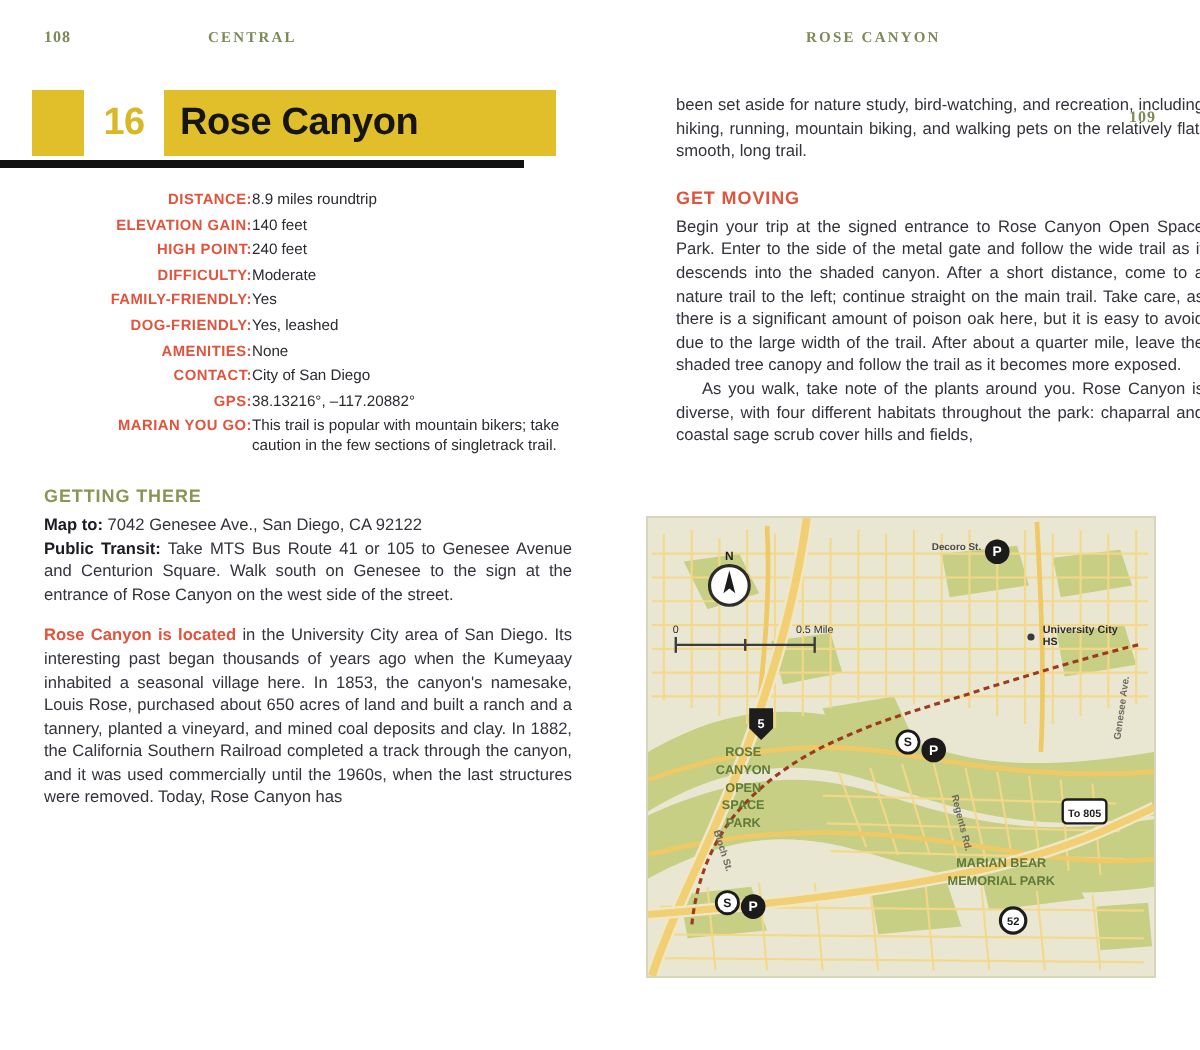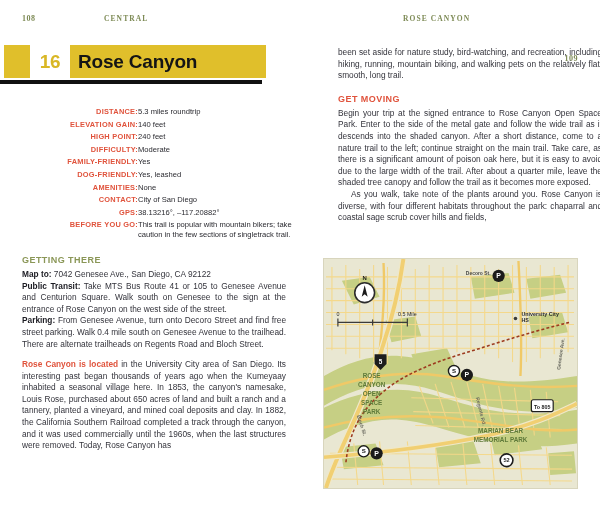--- a/index.html
+++ b/index.html
@@ -36,21 +36,21 @@
     font-weight: 700;
   }
   #folio-left  { left: 22px; }
   #runhead-left { left: 104px; }
   #runhead-right { left: 403px; }
   #folio-right { right: 22px; margin-top: 40px; }
 
   
   .title-band {
     position: absolute;
-    left: 4px;
+    left: 16px;
     top: 45px;
     width: 262px;
     height: 33px;
     background: #e0bf2b;
   }
   .title-notch {
     position: absolute;
     left: 26px;
     top: 0;
     width: 40px;
@@ -96,21 +96,21 @@
     top: 95px;
     width: 264px;
   }
   .col-left  { left: 22px; }
   .col-right { left: 314px; top: 47px; margin-left: 24px; }
 
   
   table.specs {
     border-collapse: collapse;
     width: 264px;
-    margin: 12px;
+    margin: 0;
   }
   table.specs td {
     vertical-align: top;
     padding: 0 0 2.6px 0;
   }
   td.spec-key {
     text-align: right;
     width: 104px;
     font-size: 7.4px;
     font-weight: 700;
@@ -183,21 +183,21 @@
   <div class="title-text">Rose Canyon</div>
 </div>
 <div class="title-rule"></div>
 
 <div class="col col-left">
 
   <table class="specs">
     <tbody id="specs-body">
         <tr>
           <td class="spec-key">DISTANCE:</td>
-          <td class="spec-val">5.3 miles roundtrip</td>
+          <td class="spec-val">8.9 miles roundtrip</td>
         </tr>
         <tr>
           <td class="spec-key">ELEVATION GAIN:</td>
           <td class="spec-val">140 feet</td>
         </tr>
         <tr>
           <td class="spec-key">HIGH POINT:</td>
           <td class="spec-val">240 feet</td>
         </tr>
         <tr>
@@ -218,33 +218,32 @@
         </tr>
         <tr>
           <td class="spec-key">CONTACT:</td>
           <td class="spec-val">City of San Diego</td>
         </tr>
         <tr>
           <td class="spec-key">GPS:</td>
           <td class="spec-val">38.13216°, –117.20882°</td>
         </tr>
         <tr>
-          <td class="spec-key">BEFORE YOU GO:</td>
+          <td class="spec-key">MARIAN YOU GO:</td>
           <td class="spec-val">This trail is popular with mountain bikers; take caution in the few sections of singletrack trail.</td>
         </tr>
       </tbody>
   </table>
 
   <div class="sec-head olive">GETTING THERE</div>
 
   <p class="body"><span class="lead-bold">Map to:</span><span> 7042 Genesee Ave., San Diego, CA 92122</span></p>
 
   <p class="body"><span class="lead-bold">Public Transit:</span><span> Take MTS Bus Route 41 or 105 to Genesee Avenue and Centurion Square. Walk south on Genesee to the sign at the entrance of Rose Canyon on the west side of the street.</span></p>
 
-  <p class="body"><span class="lead-bold">Parking:</span><span> From Genesee Avenue, turn onto Decoro Street and find free street parking. Walk 0.4 mile south on Genesee Avenue to the trailhead. There are alternate trailheads on Regents Road and Bloch Street.</span></p>
 
   <div class="gap"></div>
 
   <p class="body"><span class="lead-rust">Rose Canyon is located</span><span> in the University City area of San Diego. Its interesting past began thousands of years ago when the Kumeyaay inhabited a seasonal village here. In 1853, the canyon's namesake, Louis Rose, purchased about 650 acres of land and built a ranch and a tannery, planted a vineyard, and mined coal deposits and clay. In 1882, the California Southern Railroad completed a track through the canyon, and it was used commercially until the 1960s, when the last structures were removed. Today, Rose Canyon has</span></p>
 </div>
 
 <div class="col col-right">
 
   <p class="body">been set aside for nature study, bird-watching, and recreation, including hiking, running, mountain biking, and walking pets on the relatively flat, smooth, long trail.</p>
 

